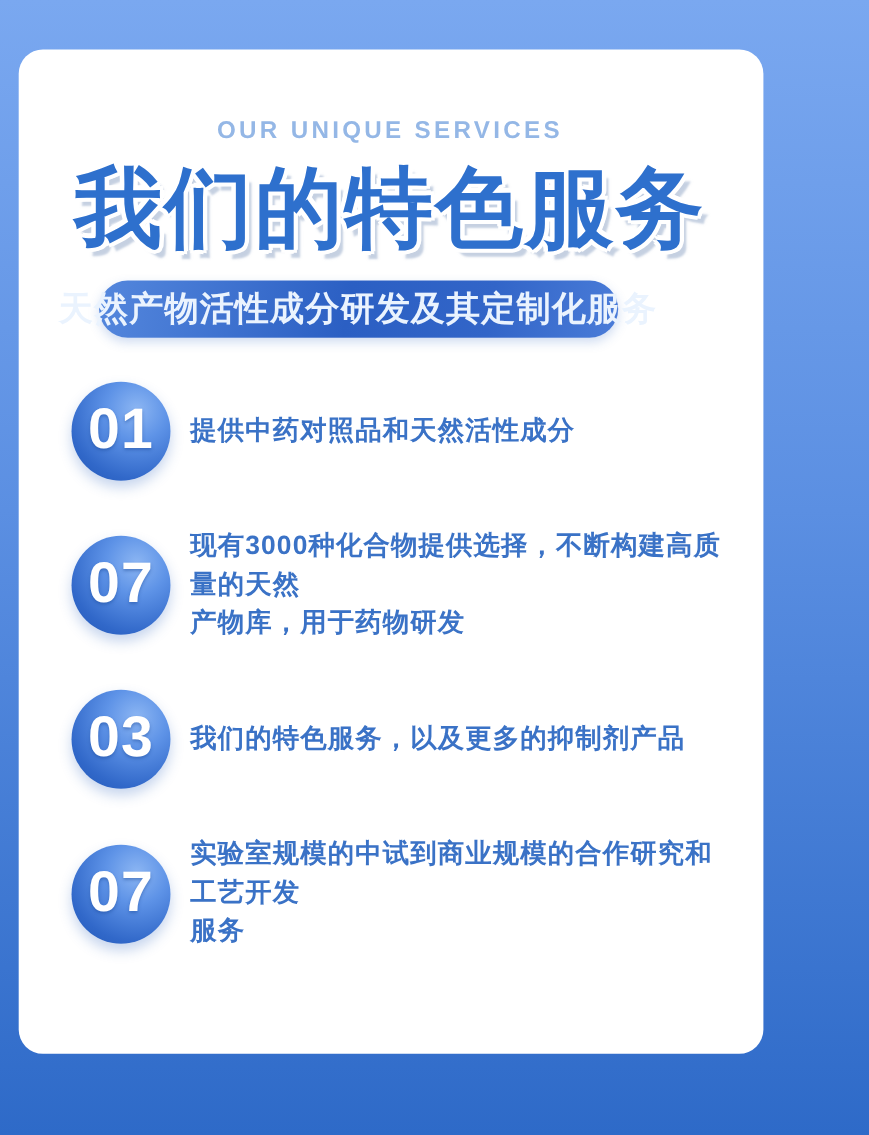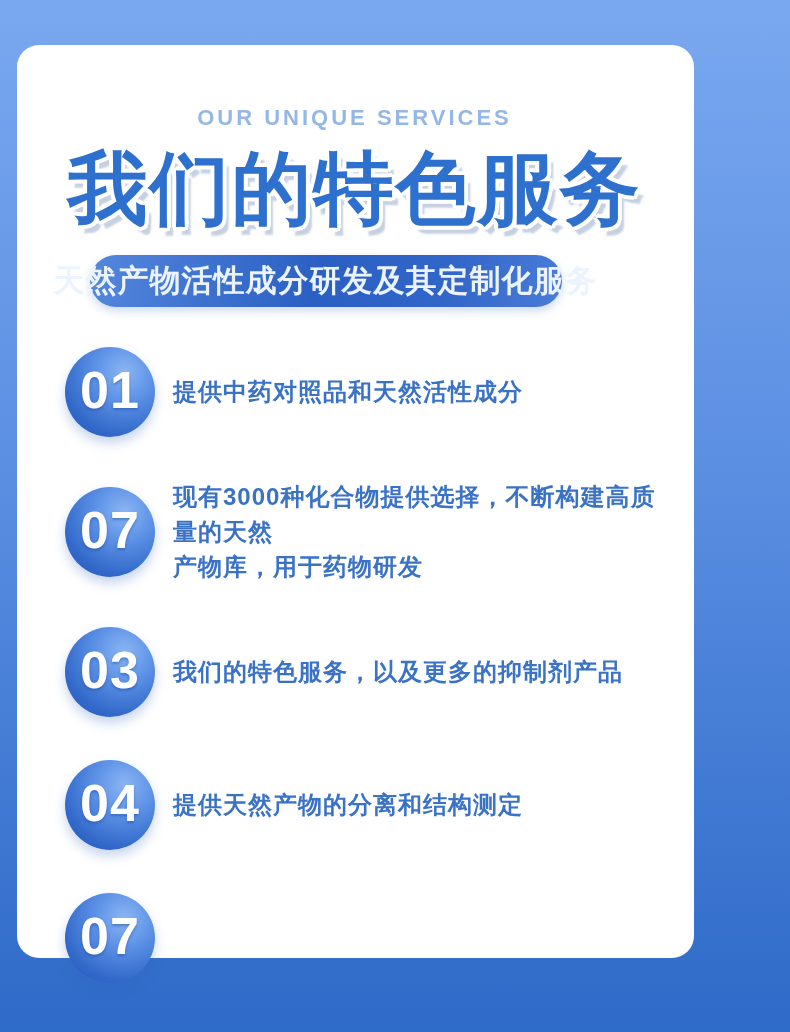--- a/index.html
+++ b/index.html
@@ -134,27 +134,23 @@
 产物库，用于药物研发</div>
     </div>
 
     <div class="service-row">
       <div class="num-badge">
         <span>03</span>
       </div>
       <div class="service-text">我们的特色服务，以及更多的抑制剂产品</div>
     </div>
 
-    <div class="service-row">
-      <div class="num-badge">
-        <span>04</span>
-      </div>
-      <div class="service-text">提供天然产物的分离和结构测定</div>
-    </div>
 
     <div class="service-row">
       <div class="num-badge">
         <span>07</span>
       </div>
+      <div class="service-text">实验室规模的中试到商业规模的合作研究和工艺开发
+服务</div>
     </div>
 
   </div>
 </div>
 
 </body></html>

